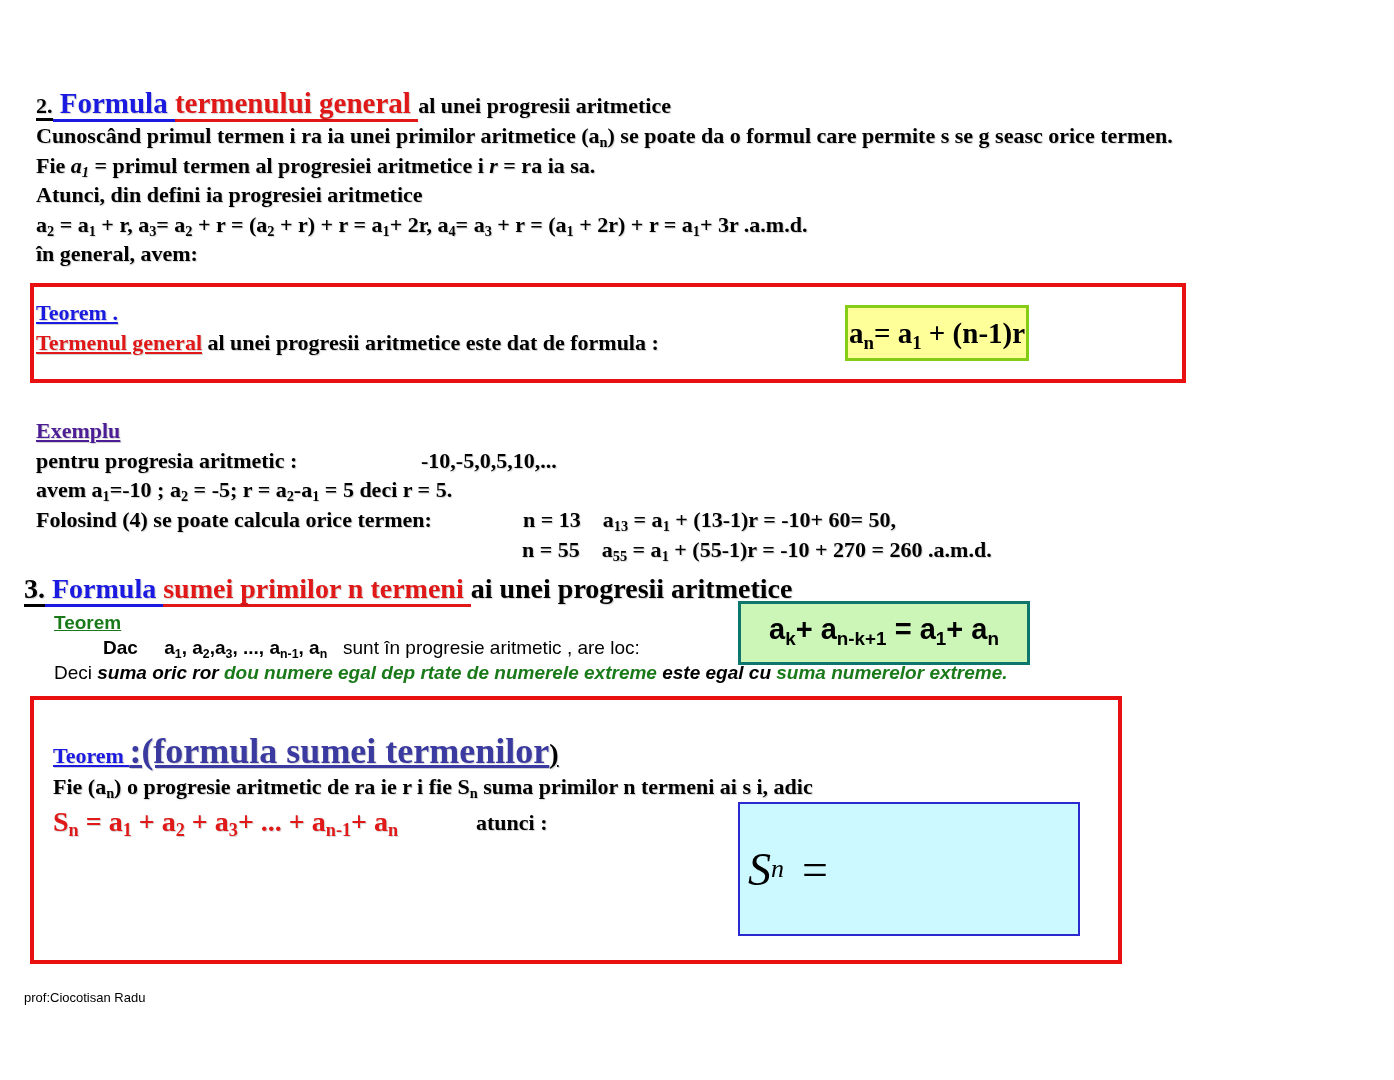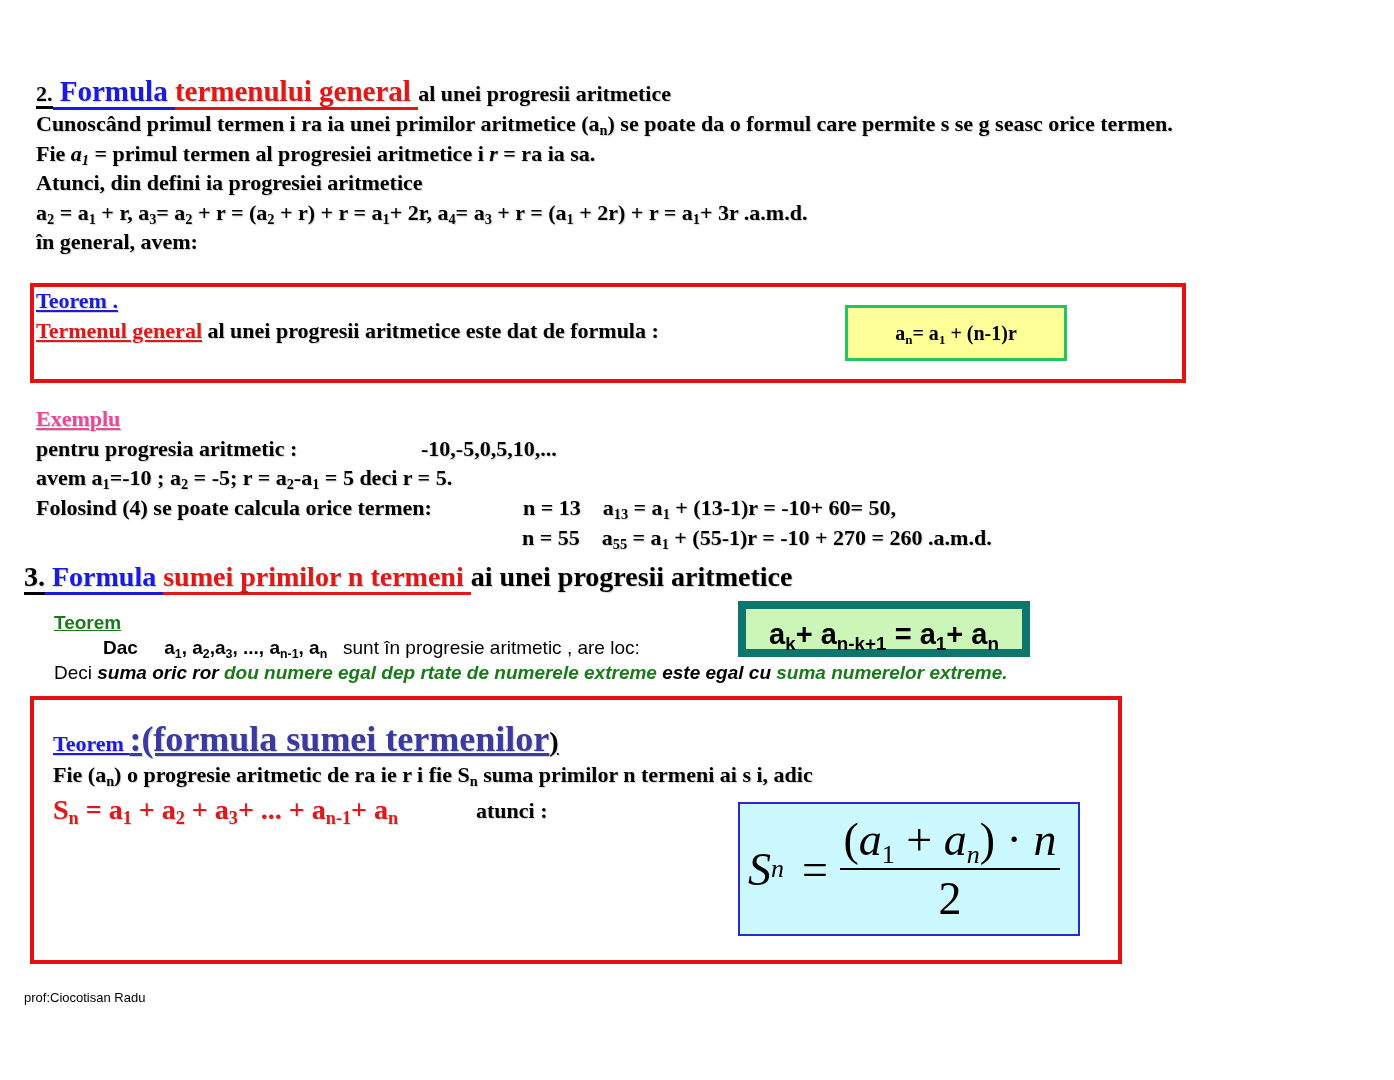--- a/index.html
+++ b/index.html
@@ -2,31 +2,31 @@
 <html><head>
   <meta charset="utf-8">
   <style>
     html, body { margin:0; padding:0; background:#ffffff; }
     body { width:1394px; height:1080px; position:relative; overflow:hidden; color:#000; }
     .serif { font-family: "Liberation Serif", "DejaVu Serif", serif; font-weight:bold; }
     .sans { font-family: "Liberation Sans", "DejaVu Sans", sans-serif; }
     .abs { position:absolute; white-space:nowrap; }
     .blue { color:#1a1ae0; }
     .red { color:#e01818; }
-    .darkred { color:#ec4899; }
+    .darkred { color:#4c1d95; }
     .green { color:#1a7a1a; }
     .navy { color:#3a3aa0; }
     .ul-blue { border-bottom:3px solid #1a1ae0; }
     .ul-red { border-bottom:3px solid #e01818; }
     .ul-black { border-bottom:3px solid #000; }
     .ul { text-decoration:underline; }
     sub { font-size:65%; vertical-align:-0.3em; line-height:0; }
     .box { position:absolute; box-sizing:border-box; }
     .line { font-size:22px; line-height:26px; }
-    .shadow { text-shadow: 1px 1px 1px rgba(0,0,0,0.18); }
+    .shadow { text-shadow: 1px 1px 1px rgba(0,0,0,0.18); margin-top: 12px; }
     .frac { display:inline-flex; flex-direction:column; align-items:center; vertical-align:middle; }
     .frac .num { border-bottom:2px solid #000; padding:0 2px 2px 2px; }
     .frac .den { padding-top:2px; }
     .math { font-family:"Liberation Serif","DejaVu Serif",serif; font-weight:normal; }
     .math i { font-style:italic; }
   </style>
 </head>
 <body>
 
 <div class="abs serif shadow" style="left:36px; top:74px; font-size:22px; line-height:34px;">
@@ -49,21 +49,21 @@
 
 <div class="abs serif line shadow" style="left:36px; top:229px;">în general, avem:</div>
 
 <div class="box" style="left:30px; top:283px; width:1156px; height:100px; border:4px solid #e81010;"></div>
 <div class="abs serif shadow" style="left:36px; top:288px; font-size:22px; line-height:26px;">
   <span class="blue ul">Teorem  .</span>
 </div>
 <div class="abs serif line shadow" style="left:36px; top:318px;">
   <span class="red ul"> Termenul general</span><span> al unei progresii aritmetice este dat de  formula  :</span>
 </div>
-<div class="box serif" style="left:845px; top:305px; width:222px; height:56px; border:3px solid #22c55e; background:#ffff99; font-size:20px; line-height:50px; text-align:center;">
+<div class="box serif" style="left:845px; top:305px; width:184px; height:56px; border:3px solid #84cc16; background:#ffff99; font-size:29px; line-height:50px; text-align:center;">
   <span>a</span><sub>n</sub><span>= a</span><sub>1</sub><span> + (n-1)r</span>
 </div>
 
 <div class="abs serif shadow" style="left:36px; top:406px; font-size:22px; line-height:26px;">
   <span class="darkred ul">Exemplu</span>
 </div>
 <div class="abs serif line shadow" style="left:36px; top:436px;">
   <span>pentru progresia aritmetic  :</span>
 </div>
 <div class="abs serif line shadow" style="left:421px; top:436px;">-10,-5,0,5,10,...</div>
@@ -83,21 +83,21 @@
 <div class="abs serif shadow" style="left:24px; top:560px; font-size:28px; line-height:34px;">
   <span class="ul-black">3.</span><span class="blue ul-blue"> Formula </span><span class="red ul-red">sumei primilor n termeni </span><span>ai unei progresii aritmetice</span>
 </div>
 
 <div class="abs sans" style="left:54px; top:612px; font-size:19px; font-weight:bold; line-height:22px;">
   <span class="green ul">Teorem  </span>
 </div>
 <div class="abs sans" style="left:84px; top:637px; font-size:19px; line-height:22px;margin-left:19px;">
   <b>Dac </b><span>&nbsp;&nbsp;&nbsp;&nbsp;</span><b><span>a</span><sub>1</sub><span>, a</span><sub>2</sub><span>,a</span><sub>3</sub><span>, ..., a</span><sub>n-1</sub><span>, a</span><sub>n</sub></b><span>&nbsp;&nbsp;</span><span>  sunt în progresie aritmetic  , are loc:</span>
 </div>
-<div class="box sans" style="left:738px; top:601px; width:292px; height:56px; border:8px solid #0f766e; background:#ccf5b8; font-size:29px; font-weight:bold; line-height:50px; text-align:center;">
+<div class="box sans" style="left:738px; top:601px; width:292px; height:64px; border:3px solid #0f766e; background:#ccf5b8; font-size:29px; font-weight:bold; line-height:50px; text-align:center;">
   <span>a</span><sub>k</sub><span>+ a</span><sub>n-k+1</sub><span> = a</span><sub>1</sub><span>+ a</span><sub>n</sub>
 </div>
 <div class="abs sans" style="left:54px; top:662px; font-size:19px; line-height:22px;">
   <span>Deci </span><b><i>suma oric  ror </i></b><b><i class="green">dou   numere egal dep  rtate de numerele extreme </i></b><b><i>este egal   cu </i></b><b><i class="green">suma numerelor extreme.</i></b>
 </div>
 
 <div class="box" style="left:30px; top:696px; width:1092px; height:268px; border:4px solid #e81010;"></div>
 <div class="abs serif shadow" style="left:53px; top:724px; font-size:22px; line-height:30px;">
   <span class="blue ul">Teorem </span><span class="navy ul" style="font-size:36px;"> :(formula sumei termenilor</span><span class="ul" style="font-size:28px;">)</span>
 </div>
@@ -107,20 +107,16 @@
 <div class="abs serif red shadow" style="left:53px; top:794px; font-size:28px; line-height:32px;">
   <span>S</span><sub>n</sub><span> = a</span><sub>1</sub><span> + a</span><sub>2</sub><span> + a</span><sub>3</sub><span>+ ... + a</span><sub>n-1</sub><span>+ a</span><sub>n</sub>
 </div>
 <div class="abs serif line shadow" style="left:476px; top:798px;text-align:center;">atunci :</div>
 
 <div class="box math" style="left:738px; top:802px; width:342px; height:134px; border:2px solid #2a2ad0; background:#ccf8ff; font-size:46px; display:flex; align-items:center; padding-left:8px;">
   <span style="display:inline-flex; align-items:center;">
     <i>S</i>
       <sub style="font-size:26px; vertical-align:-0.6em;"><i>n</i></sub>
     <span style="margin:0 12px 0 18px;">=</span>
-    <span class="frac">
-      <span class="num" style="width:216px; text-align:center;"><span>(</span><i>a</i><sub style="font-size:26px;">1</sub><span> + </span><i>a</i><sub style="font-size:26px;"><i>n</i></sub><span>)</span><span> · </span><i>n</i></span>
-      <span class="den">2</span>
-    </span>
   </span>
 </div>
 
 <div class="abs sans" style="left:24px; top:990px; font-size:13px; line-height:16px;">prof:Ciocotisan Radu</div>
 
 </body></html>

